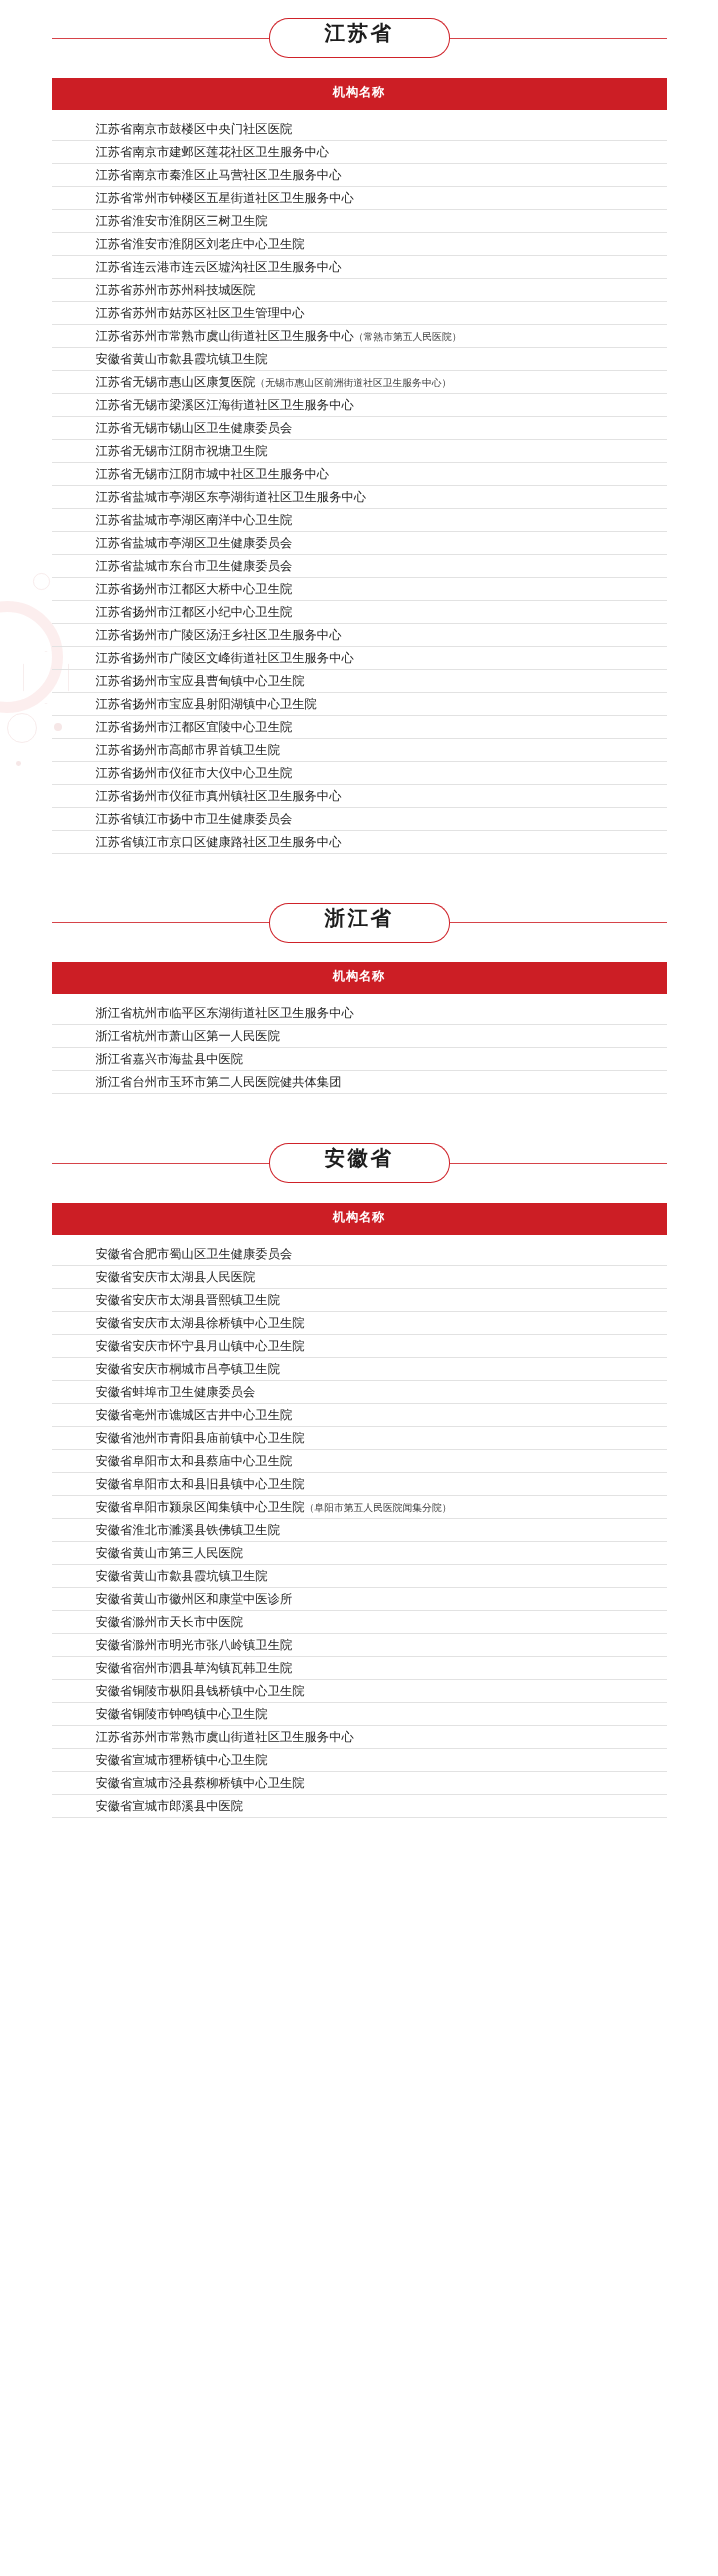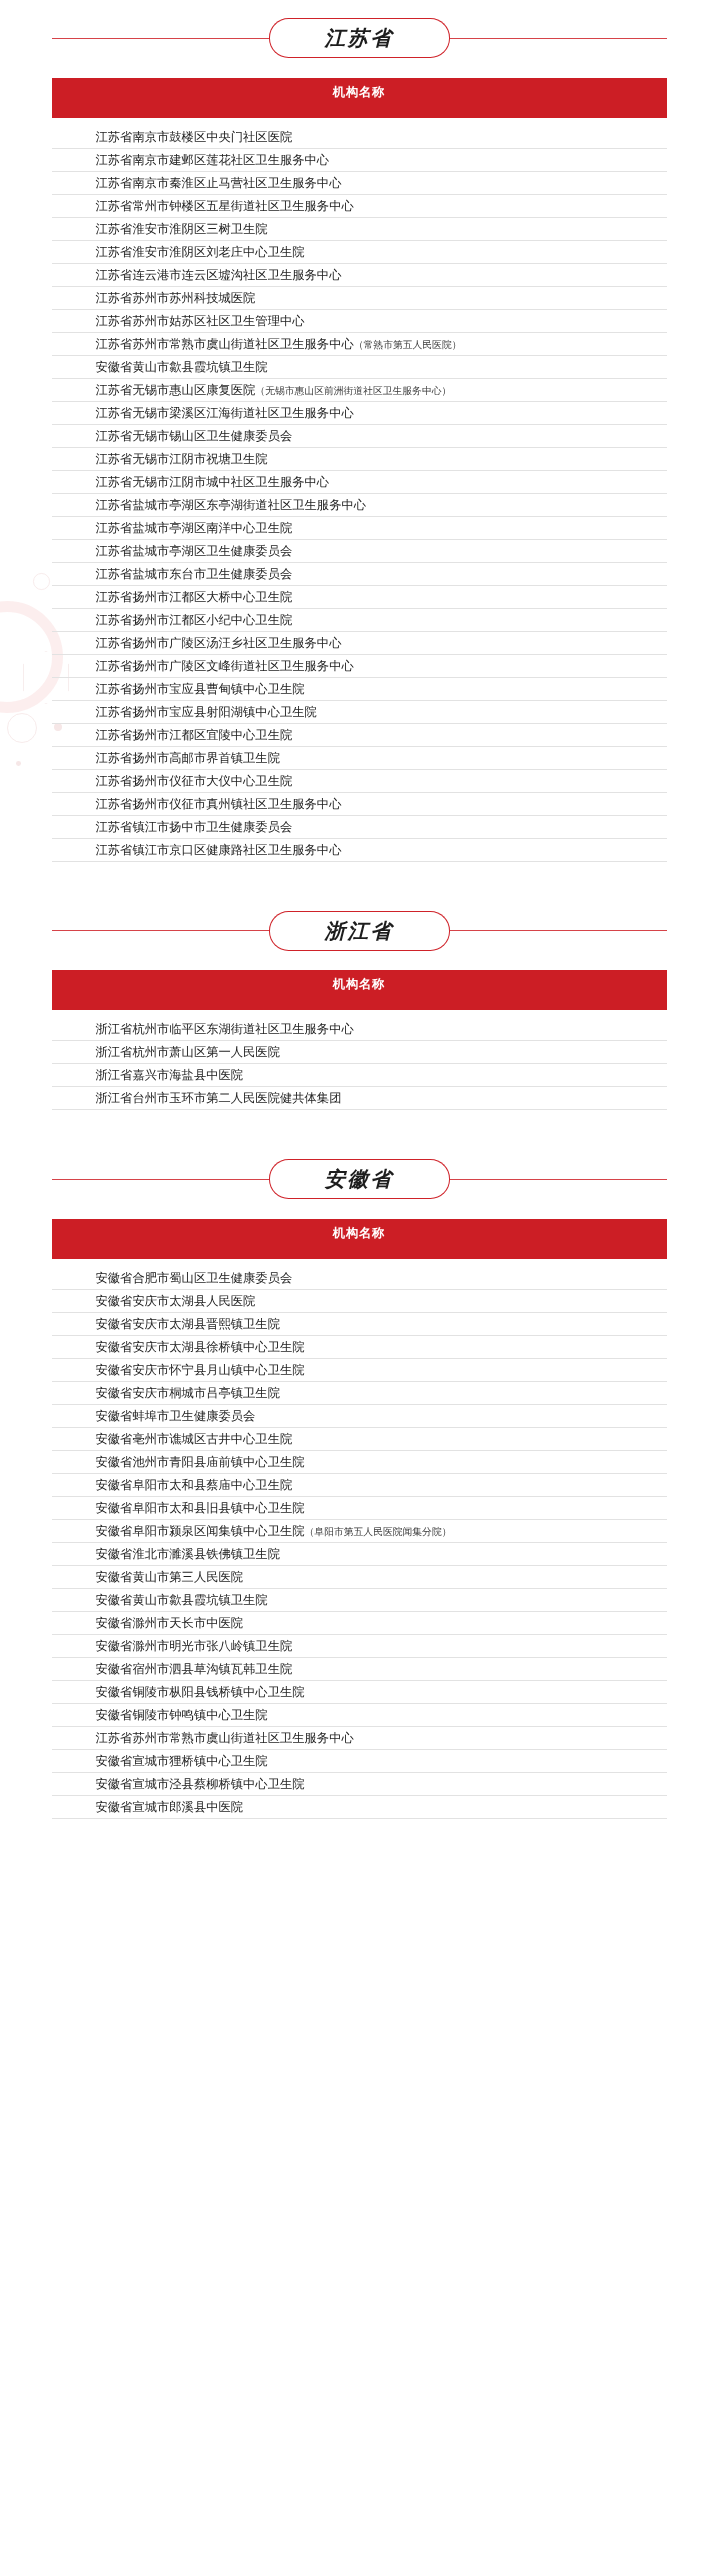--- a/index.html
+++ b/index.html
@@ -84,40 +84,39 @@
     border-left: none;
     border-radius: 0 19.6px 19.6px 0;
   }
   .pt-box {
     flex: 0 0 auto;
     border-top: 0.8px solid #cf2229;
     border-bottom: 0.8px solid #cf2229;
     height: 38px;
     min-width: 123px;
     display: flex;
-    align-items: center;
+    align-items: flex-start;
     justify-content: center;
-    font-style: italic;
   }
   .pt-text {
     font-size: 20.5px;
     font-weight: bold;
     letter-spacing: 2.5px;
     color: #1d1d1d;
   }
 
   
   .table-wrap {
     width: 615px;
     margin: 0 auto;
   }
   .tbl-head {
     background: #cc1e25;
     color: #ffffff;
-    height: 40px;
+    height: 32px;
     line-height: 28px;
     text-align: center;
     font-size: 12.3px;
     font-weight: bold;
     letter-spacing: 0.8px;
   }
   .tbl-body {
     border-top: none;
     padding: 8.2px 0 4.9px 0;
   }
@@ -260,20 +259,21 @@
         <div class="tbl-row"><span>安徽省安庆市桐城市吕亭镇卫生院</span><span class="note"></span></div>
         <div class="tbl-row"><span>安徽省蚌埠市卫生健康委员会</span><span class="note"></span></div>
         <div class="tbl-row"><span>安徽省亳州市谯城区古井中心卫生院</span><span class="note"></span></div>
         <div class="tbl-row"><span>安徽省池州市青阳县庙前镇中心卫生院</span><span class="note"></span></div>
         <div class="tbl-row"><span>安徽省阜阳市太和县蔡庙中心卫生院</span><span class="note"></span></div>
         <div class="tbl-row"><span>安徽省阜阳市太和县旧县镇中心卫生院</span><span class="note"></span></div>
         <div class="tbl-row"><span>安徽省阜阳市颍泉区闻集镇中心卫生院</span><span class="note">（阜阳市第五人民医院闻集分院）</span></div>
         <div class="tbl-row"><span>安徽省淮北市濉溪县铁佛镇卫生院</span><span class="note"></span></div>
         <div class="tbl-row"><span>安徽省黄山市第三人民医院</span><span class="note"></span></div>
         <div class="tbl-row"><span>安徽省黄山市歙县霞坑镇卫生院</span><span class="note"></span></div>
+        <div class="tbl-row"><span>安徽省黄山市徽州区和康堂中医诊所</span><span class="note"></span></div>
         <div class="tbl-row"><span>安徽省滁州市天长市中医院</span><span class="note"></span></div>
         <div class="tbl-row"><span>安徽省滁州市明光市张八岭镇卫生院</span><span class="note"></span></div>
         <div class="tbl-row"><span>安徽省宿州市泗县草沟镇瓦韩卫生院</span><span class="note"></span></div>
         <div class="tbl-row"><span>安徽省铜陵市枞阳县钱桥镇中心卫生院</span><span class="note"></span></div>
         <div class="tbl-row"><span>安徽省铜陵市钟鸣镇中心卫生院</span><span class="note"></span></div>
         <div class="tbl-row"><span>江苏省苏州市常熟市虞山街道社区卫生服务中心</span><span class="note"></span></div>
         <div class="tbl-row"><span>安徽省宣城市狸桥镇中心卫生院</span><span class="note"></span></div>
         <div class="tbl-row"><span>安徽省宣城市泾县蔡柳桥镇中心卫生院</span><span class="note"></span></div>
         <div class="tbl-row"><span>安徽省宣城市郎溪县中医院</span><span class="note"></span></div>
       </div>

